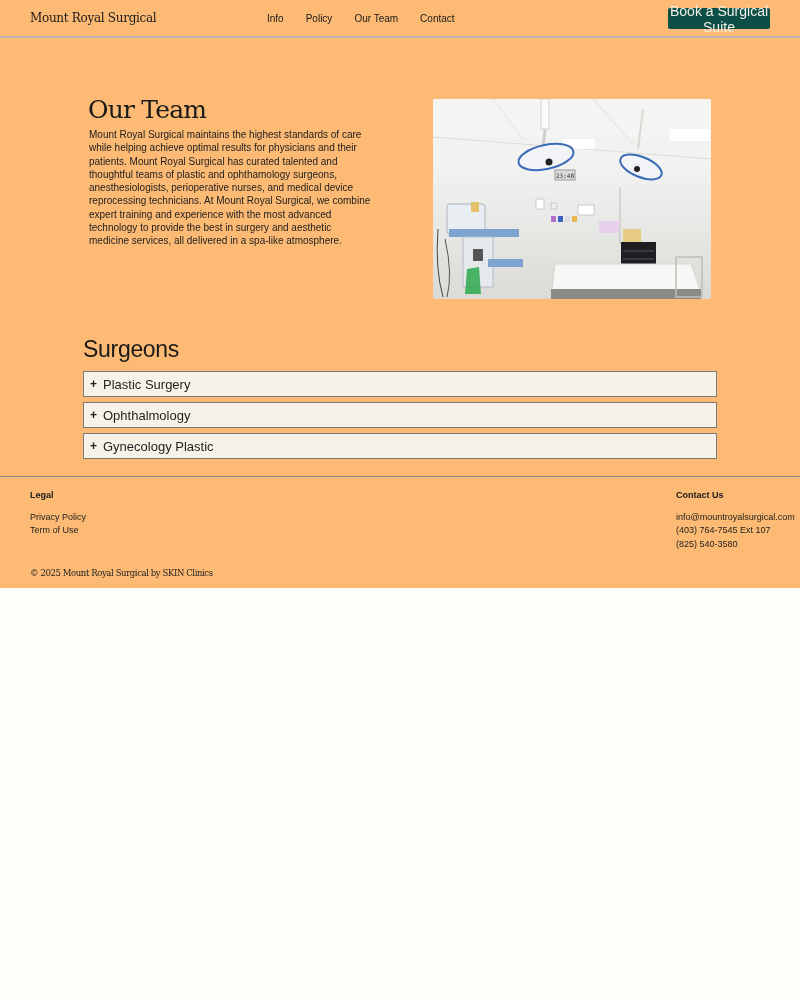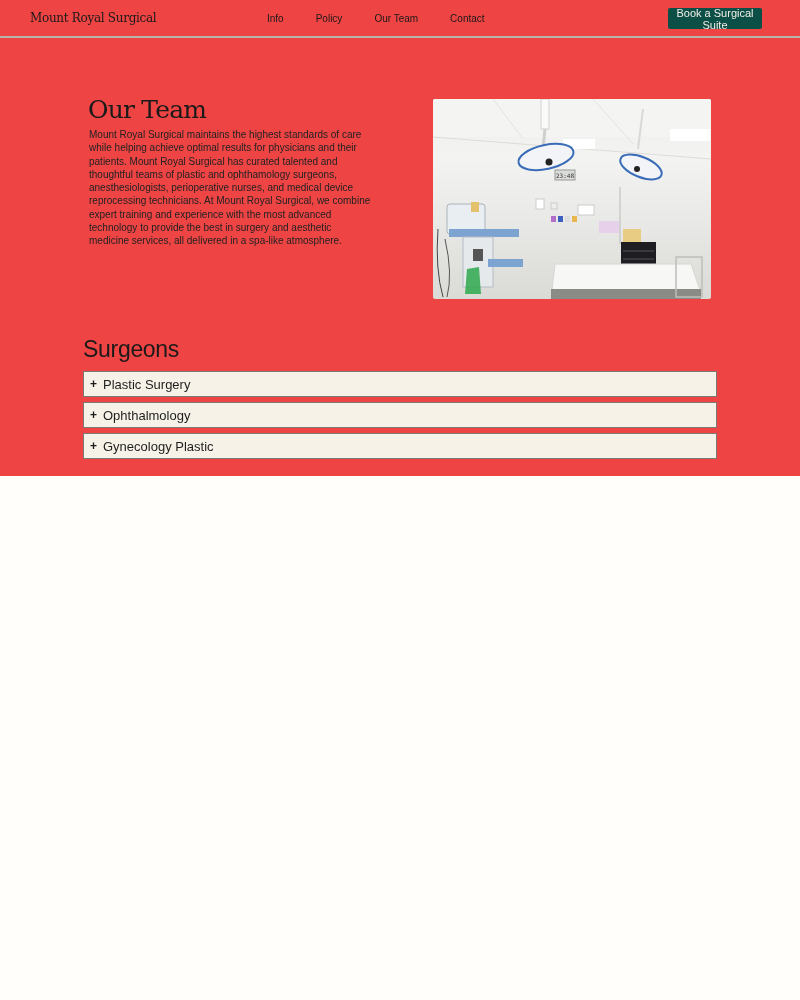--- a/index.html
+++ b/index.html
@@ -1,26 +1,26 @@
 <!DOCTYPE html>
 <html><head>
   <meta charset="utf-8">
   <style>
     * { box-sizing: border-box; margin: 0; padding: 0; }
     html, body { width: 800px; height: 1000px; background: #fffefb; }
     body { font-family: "Liberation Sans", sans-serif; color: #1c1c1c; position: relative; overflow: hidden; }
 
-    .page { background: #ef4444; width: 800px; }
+    .page { background: #fdba74; width: 800px; }
 
     
     .header { position: relative; height: 38px; border-bottom: 2px solid #b7b5ac; }
     .logo { position: absolute; left: 30px; top: 11px; font-family: "DejaVu Serif", serif; font-size: 12px; letter-spacing: -0.3px; color: #1a1a1a; }
-    .nav { position: absolute; left: 267px; top: 13px; display: flex; gap: 10px; }
+    .nav { position: absolute; left: 267px; top: 13px; display: flex; }
     .nav a { font-size: 10px; color: #1a1a1a; text-decoration: none; margin-right: 22px; }
-    .cta { position: absolute; left: 668px; top: 8px; width: 94px; height: 21px; background: #0c4f47; color: #f1efe7; font-size: 11px; border-radius: 2px; display: flex; align-items: center; justify-content: center; border: none; }
+    .cta { position: absolute; left: 668px; top: 8px; width: 102px; height: 21px; background: #0c4f47; color: #f1efe7; font-size: 14px; border-radius: 2px; display: flex; align-items: center; justify-content: center; border: none; }
 
     
     .hero { position: relative; height: 284px; }
     .hero h1 { position: absolute; left: 88px; top: 57px; font-family: "DejaVu Serif", serif; font-weight: normal; font-size: 25px; letter-spacing: -0.8px; color: #1a1a1a; }
     .hero p { position: absolute; left: 89px; top: 90px; width: 285px; font-size: 10px; line-height: 13.3px; color: #222; }
     .hero-img { position: absolute; left: 433px; top: 61px; width: 278px; height: 200px; border-radius: 2px; overflow: hidden; background: linear-gradient(180deg, #eeeeec 0%, #f3f3f1 30%, #e9e9e7 60%, #dadad6 100%); }
 
     
     .surgeons { position: relative; height: 154px; }
     .surgeons h2 { position: absolute; left: 83px; top: 14px; font-weight: normal; font-size: 23px; letter-spacing: -0.3px; color: #1a1a1a; }
@@ -121,13 +121,25 @@
     <div class="acc" style="top:80px;">
       <span class="plus">+</span>
       <span class="lbl">Ophthalmology</span>
     </div>
     <div class="acc" style="top:111px;">
       <span class="plus">+</span>
       <span class="lbl">Gynecology Plastic</span>
     </div>
   </section>
 
+  <footer class="footer">
+    <div class="f-head" style="left:30px; top:13px;">Legal</div>
+    <a class="f-link" style="left:30px; top:35px;">Privacy Policy</a>
+    <a class="f-link" style="left:30px; top:48px;">Term of Use</a>
+
+    <div class="f-head" style="left:676px; top:13px;">Contact Us</div>
+    <a class="f-link" style="left:676px; top:35px;">info@mountroyalsurgical.com</a>
+    <a class="f-link" style="left:676px; top:48px;">(403) 764-7545 Ext 107</a>
+    <a class="f-link" style="left:676px; top:62px;">(825) 540-3580</a>
+
+    <div class="copyright">© 2025 Mount Royal Surgical by SKIN Clinics</div>
+  </footer>
 </div>
 
 </body></html>

